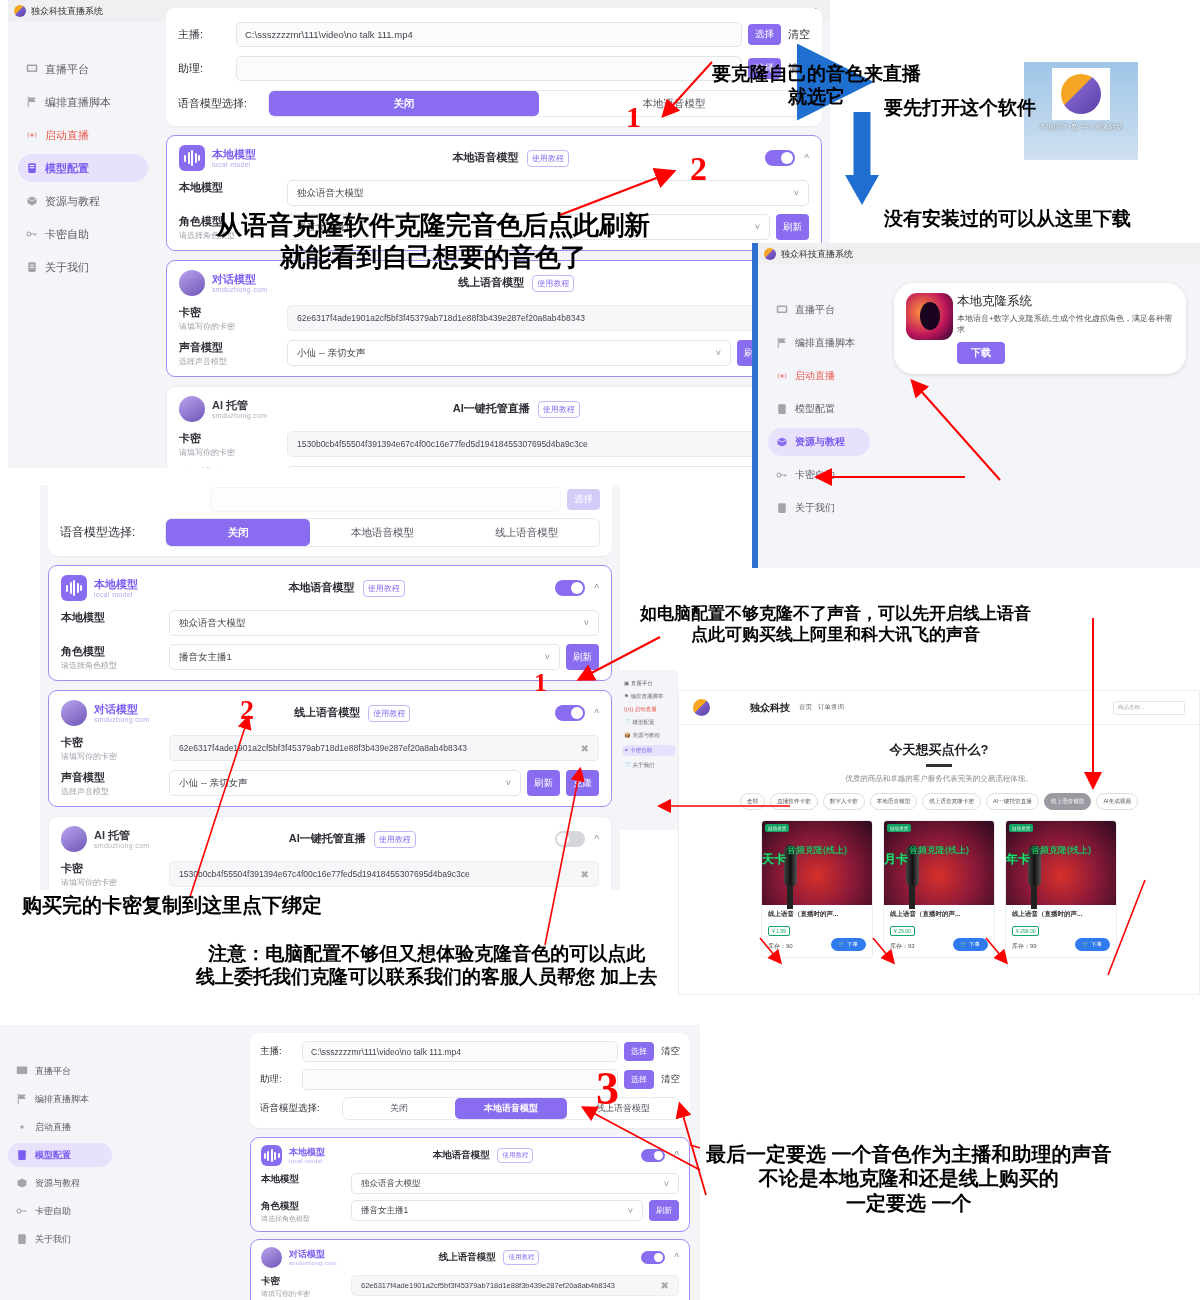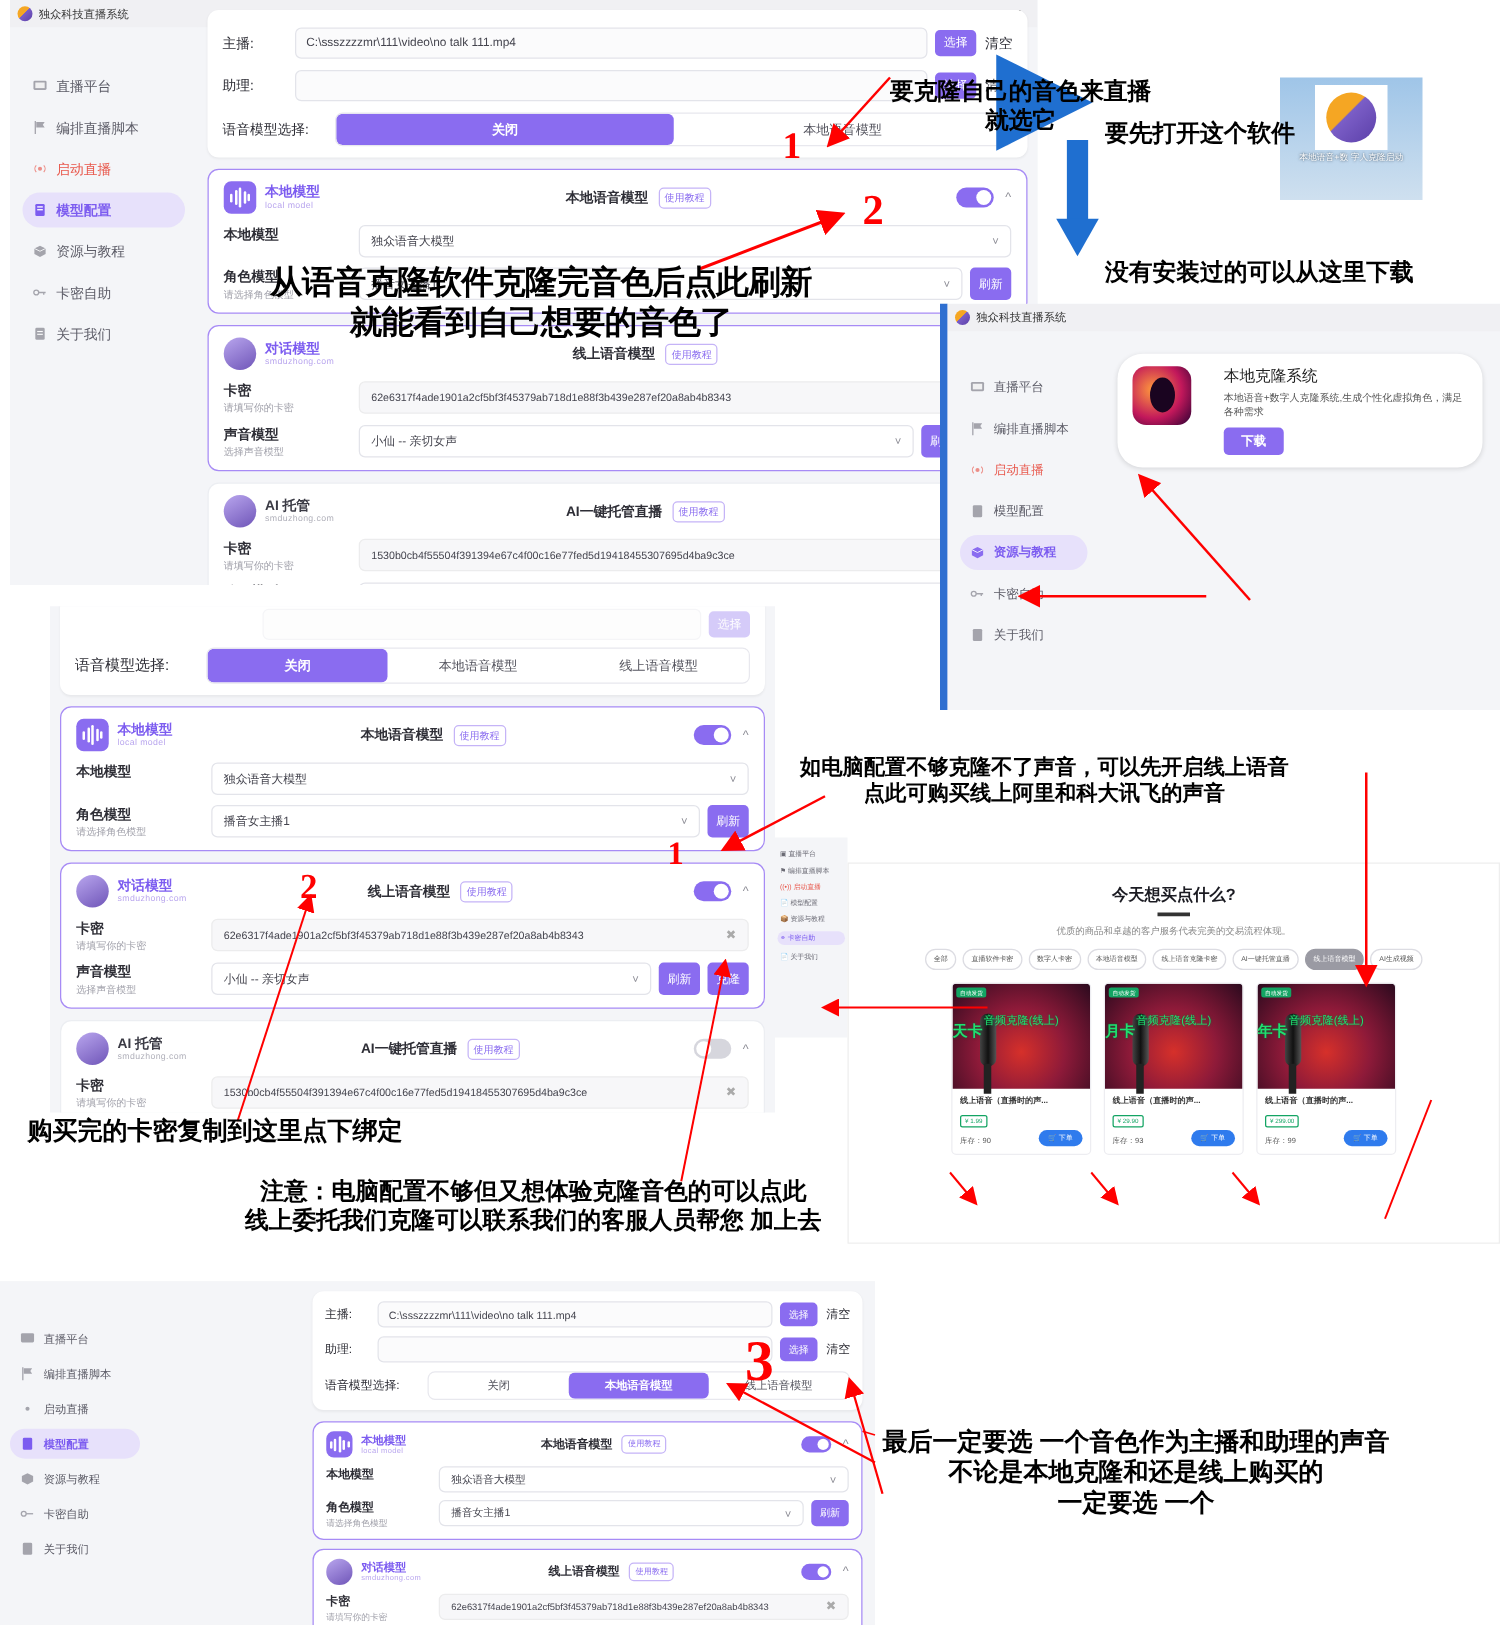--- a/index.html
+++ b/index.html
@@ -115,21 +115,21 @@
      padding:3px 8px; margin-top:-4px; }
 
   
   .deskicon { background:linear-gradient(180deg,#9fc5e8,#cfe0ef); padding:4px; }
   .deskicon .sq { width:58px; height:52px; background:#fff; display:flex; align-items:center; justify-content:center;}
   .deskicon .glyph { width:40px; height:40px; border-radius:50%;
      background:linear-gradient(135deg,#f5a623 0%,#f5a623 42%,#7b5ec7 44%,#5b3fa8 100%); }
   .deskicon .cap { font-size:7px; color:#fff; text-align:center; line-height:1.25; text-shadow:0 0 2px #234; }
 
   
-  .dlcard { background:#fff; border-radius:20px; box-shadow:0 1px 4px rgba(0,0,0,.12); padding:10px 12px; display:flex; gap:26px; }
+  .dlcard { background:#fff; border-radius:20px; box-shadow:0 1px 4px rgba(0,0,0,.12); padding:10px 12px; display:flex; gap:4px; }
   .dlicon { width:47px; height:47px; border-radius:11px; flex:0 0 auto;
      background:radial-gradient(circle at 35% 40%, #ff9a3c, #c2185b 55%, #2b0033 100%); position:relative;}
   .dlicon:after { content:""; position:absolute; left:14px; top:9px; width:20px; height:28px; border-radius:50%;
      background:#1a0420; }
   .dl-t { font-size:12.5px; color:#222; }
   .dl-d { font-size:8px; color:#555; line-height:1.4; margin-top:3px; }
   .dl-b { display:inline-block; background:#8a6cf0; color:#fff; font-size:10px; font-weight:bold;
      border-radius:4px; padding:4px 14px; margin-top:7px; }
 
   svg.ov { position:absolute; left:0; top:0; width:1200px; height:1300px; pointer-events:none; }
@@ -718,20 +718,27 @@
           <div class="dl-t">本地克隆系统</div>
           <div class="dl-d">本地语音+数字人克隆系统,生成个性化虚拟角色，满足各种需求</div>
           <div class="dl-b">下载</div>
         </div>
       </div>
     </div>
   </div>
 </div>
 
 <div class="abs store" style="left:678px; top:690px; width:522px; height:305px; border:1px solid #eee;">
+  <div class="st-head">
+    <div class="st-logo"></div>
+    <div class="st-brand">独众科技</div>
+    <div class="st-nav">首页</div>
+    <div class="st-nav">订单查询</div>
+    <div class="st-search">商品名称...</div>
+  </div>
   <div class="st-h1">今天想买点什么?</div>
   <div class="st-dash"></div>
   <div class="st-sub">优质的商品和卓越的客户服务代表完美的交易流程体现。</div>
   <div class="chips">
     <div class="chip">全部</div>
     <div class="chip">直播软件卡密</div>
     <div class="chip">数字人卡密</div>
     <div class="chip">本地语音模型</div>
     <div class="chip">线上语音克隆卡密</div>
     <div class="chip">AI一键托管直播</div>

